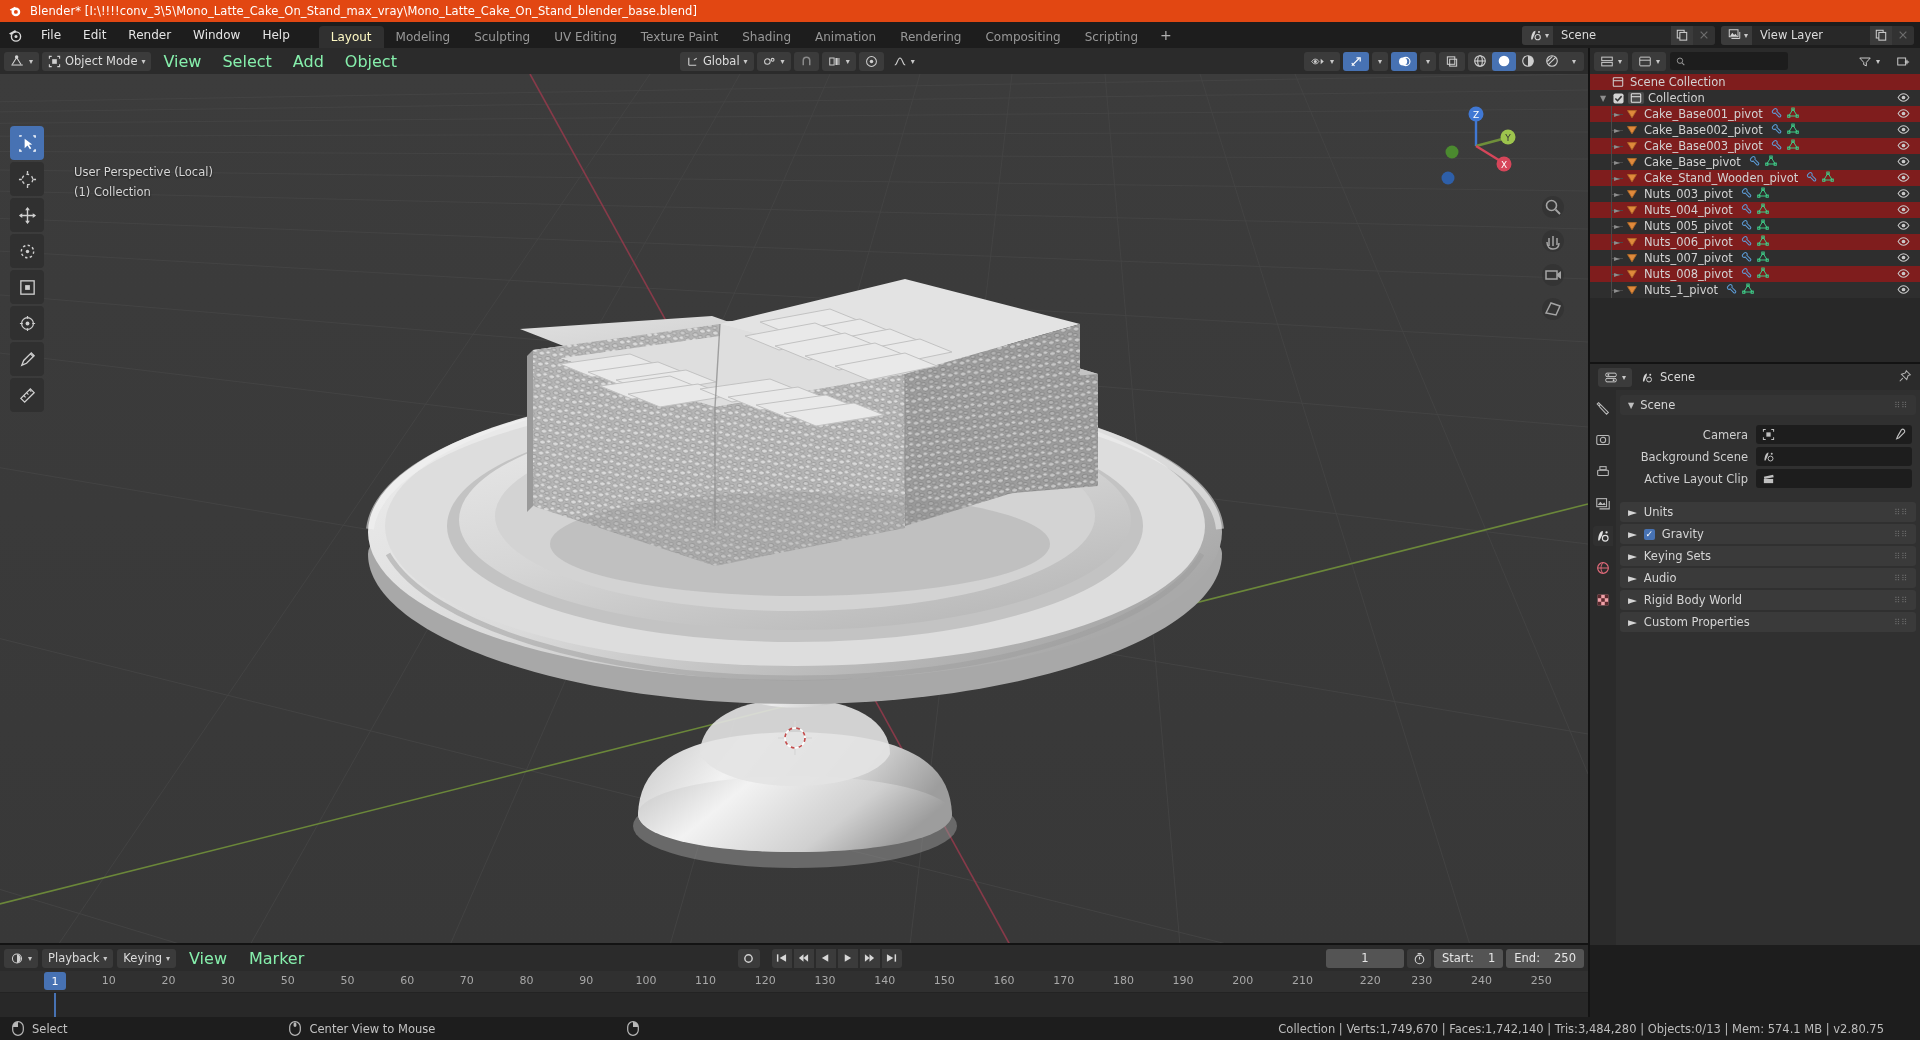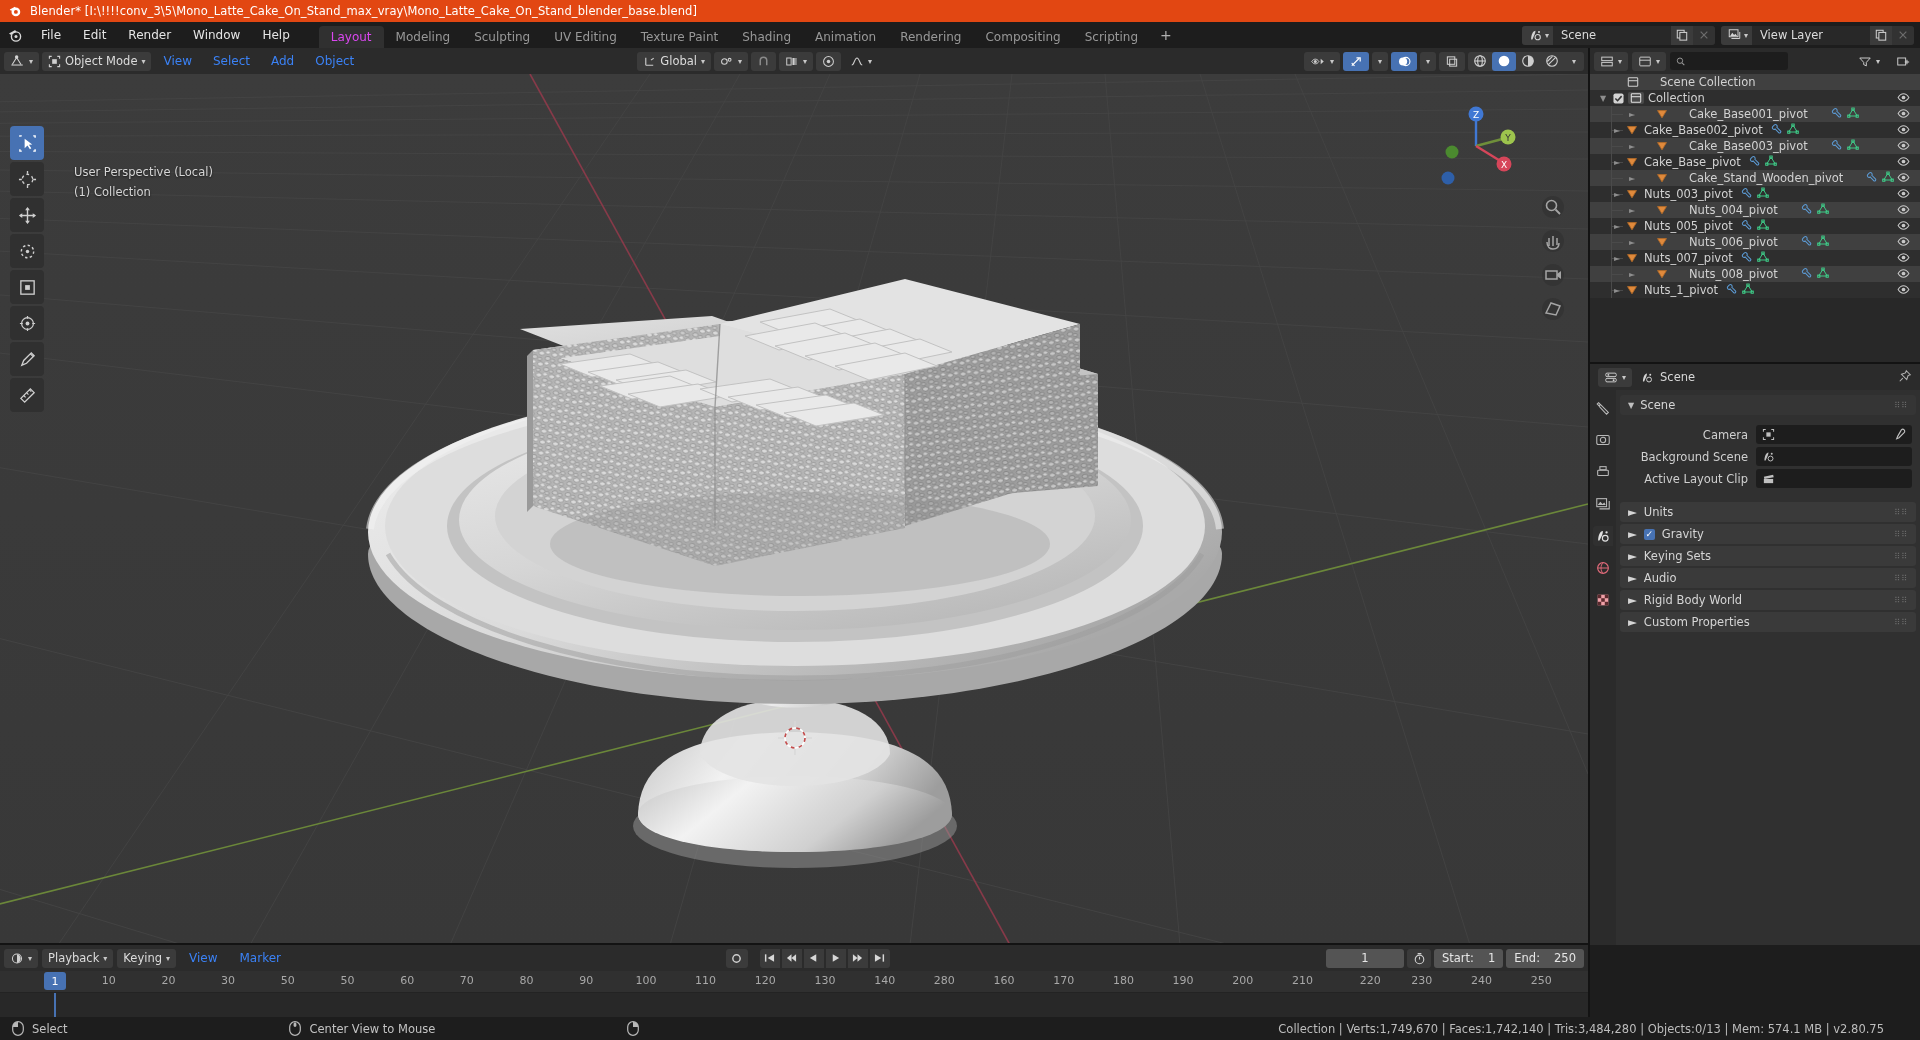--- a/index.html
+++ b/index.html
@@ -33,21 +33,21 @@
   .menu-item {
     color: #e5e5e5; font-size: 12px; padding: 12px 11px; height: 26px;
     display: flex; align-items: center; cursor: default; border-radius: 3px;
   }
   .ws-tabs { display: flex; align-items: flex-end; margin-left: 18px; }
   .ws-tab {
     color: #989898; font-size: 12px; padding: 0 12px; height: 22px;
     display: flex; align-items: center; align-self: flex-end;
     border-radius: 4px 4px 0 0; background: transparent;
   }
-  .ws-tab.active { background: #303030; color: #d946ef; }
+  .ws-tab.active { background: #303030; color: #fef9c3; }
   .ws-plus { color: #b0b0b0; font-size: 14px; padding: 0 10px; align-self: center; }
 
   .topbar-right {
     margin-left: auto; display: flex; align-items: center; gap: 6px; padding-right: 6px;
   }
   .id-block {
     display: flex; align-items: center; height: 19px;
     background: #282828; border-radius: 3px; overflow: hidden;
   }
   .id-icon-btn {
@@ -76,21 +76,21 @@
   }
   .hbtn {
     height: 19px; display: flex; align-items: center; gap: 4px;
     background: #3b3b3b; border-radius: 3px; padding: 0 6px;
     color: #dcdcdc; font-size: 11.5px;
   }
   .hbtn.flat { background: transparent; }
   .hbtn.blue { background: #4772b3; }
   .htext {
     height: 19px; display: flex; align-items: center; padding: 0 9px;
-    color: #3b82f6; font-size: 12px; border-radius: 3px;
+    color: #86efac; font-size: 16px; border-radius: 3px;
   }
 
   
   .vp-canvas {
     position: absolute; left: 0; top: 26px; width: 1588px; height: 871px;
     overflow: hidden; background: #393939;
   }
   .vp-overlay-text {
     position: absolute; left: 74px; top: 88px; color: #d6d6d6;
     font-size: 11.5px; line-height: 20px; text-shadow: 0 1px 2px rgba(0,0,0,.6);
@@ -131,21 +131,21 @@
   .search-box input {
     background: transparent; border: none; outline: none; color: #cfcfcf;
     font-size: 11px; width: 100%; font-family: "DejaVu Sans", sans-serif;
   }
   .ol-rows { position: relative; height: 288px; overflow: hidden; }
   .ol-row {
     height: 16px; display: flex; align-items: center;
     font-size: 11.5px; color: #d2d2d2; position: relative; padding-left: 6px;
   }
   .ol-row.odd { background: #2e2e2e; }
-  .ol-row.even { background: #404040; gap: 15px; }
+  .ol-row.even { background: #7f1d1d; }
   .ol-disclosure {
     width: 14px; text-align: center; color: #8e8e8e; font-size: 8px; flex: 0 0 14px;
   }
   .ol-indent { flex: 0 0 14px; }
   .ol-icon { width: 16px; display: flex; align-items: center; justify-content: center; flex: 0 0 16px; }
   .ol-label { margin-left: 4px; white-space: nowrap; }
   .ol-datagroup { display: flex; align-items: center; gap: 4px; margin-left: 8px; }
   .ol-eye { position: absolute; right: 10px; top: 1px; }
   .ol-tree-line {
     position: absolute; left: 21px; top: 0; width: 1px; height: 100%;
@@ -1423,21 +1423,21 @@
         <div class="tl-tick" style="left: 347.469px;">50</div>
         <div class="tl-tick" style="left: 407.156px;">60</div>
         <div class="tl-tick" style="left: 466.844px;">70</div>
         <div class="tl-tick" style="left: 526.531px;">80</div>
         <div class="tl-tick" style="left: 586.219px;">90</div>
         <div class="tl-tick" style="left: 645.906px;">100</div>
         <div class="tl-tick" style="left: 705.594px;">110</div>
         <div class="tl-tick" style="left: 765.281px;">120</div>
         <div class="tl-tick" style="left: 824.969px;">130</div>
         <div class="tl-tick" style="left: 884.656px;">140</div>
-        <div class="tl-tick" style="left: 944.344px;">280</div>
+        <div class="tl-tick" style="left: 944.344px;">150</div>
         <div class="tl-tick" style="left: 1004.03px;">160</div>
         <div class="tl-tick" style="left: 1063.72px;">170</div>
         <div class="tl-tick" style="left: 1123.41px;">180</div>
         <div class="tl-tick" style="left: 1183.09px;">190</div>
         <div class="tl-tick" style="left: 1242.78px;">200</div>
         <div class="tl-tick" style="left: 1302.47px;">210</div>
         <div class="tl-tick" style="left: 1362.16px; margin-left: 8px;">220</div>
         <div class="tl-tick" style="left: 1421.84px;">230</div>
         <div class="tl-tick" style="left: 1481.53px;">240</div>
         <div class="tl-tick" style="left: 1541.22px;">250</div>

